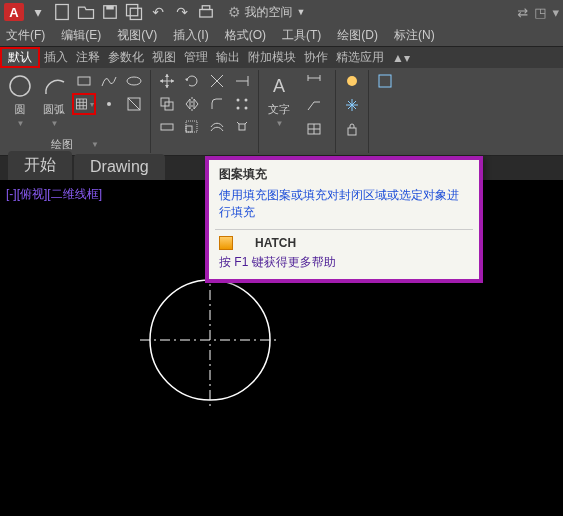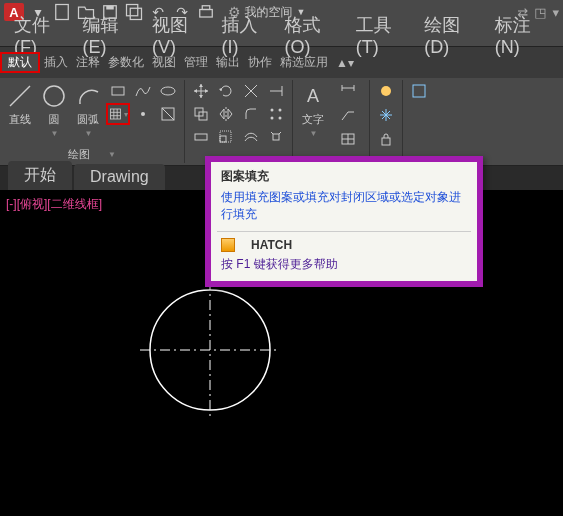--- a/index.html
+++ b/index.html
@@ -3,48 +3,48 @@
 <meta charset="utf-8">
 <style>
 *{margin:0;padding:0;box-sizing:border-box;font-family:"Microsoft YaHei",sans-serif}
 body{background:#000;width:563px;height:516px;overflow:hidden;position:relative}
 .titlebar{height:24px;background:#494949;display:flex;align-items:center;gap:4px;padding:0 4px}
 .app-icon{width:20px;height:18px;background:#c92a2a;color:#fff;font-weight:bold;font-size:13px;display:flex;align-items:center;justify-content:center;border-radius:2px}
 .qat-btn{width:20px;height:20px;display:flex;align-items:center;justify-content:center;color:#ccc;font-size:14px}
 .workspace{display:flex;align-items:center;gap:4px;margin-left:8px;color:#ccc;font-size:12px}
 .gear{color:#aaa;font-size:14px}
 .title-right{margin-left:auto;display:flex;gap:6px;color:#aaa;font-size:13px}
-.menubar{height:22px;background:#494949;display:flex;align-items:center;padding:0 8px;gap:4px;color:#ccc;font-size:18px}
+.menubar{height:22px;background:#494949;display:flex;align-items:center;padding:0 0;gap:4px;color:#ccc;font-size:12px}
 .menu-item{padding:2px 6px;cursor:pointer}
-.ribbon-tabs{height:32px;background:#3a3a3a;display:flex;align-items:center;color:#bbb;font-size:12px;border-top:1px solid #222}
+.ribbon-tabs{height:22px;background:#3a3a3a;display:flex;align-items:center;color:#bbb;font-size:12px;border-top:1px solid #222}
 .rtab{padding:2px 4px;cursor:pointer}
 .rtab.active{background:#494949;color:#fff;border:2px solid #d00;padding:0 6px}
 .ribbon-panel{height:88px;background:#494949;display:flex;border-bottom:1px solid #222;padding:2px 0}
 .rgroup{display:flex;flex-direction:column;padding:0 4px;border-right:1px solid #333}
 .rgroup-tools{flex:1;display:flex;gap:2px;align-items:flex-start}
 .rgroup-label{text-align:center;color:#ccc;font-size:11px;padding:1px 0;display:flex;justify-content:center;align-items:center;gap:17px}
 .vtool{display:flex;flex-direction:column;align-items:center;gap:2px;color:#ccc;font-size:11px;padding:2px;cursor:pointer;min-width:32px}
 .vtool svg{width:28px;height:28px}
 .vtool-label{white-space:nowrap}
 .tool-grid{display:grid;grid-template-columns:repeat(3,24px);grid-auto-rows:22px;gap:1px}
 .tool-grid2{display:grid;grid-template-columns:repeat(4,24px);grid-auto-rows:22px;gap:1px}
 .gbtn{width:24px;height:22px;display:flex;align-items:center;justify-content:center;color:#bbb;cursor:pointer}
 .gbtn svg{width:18px;height:18px}
 .hatch-btn{border:2px solid #d00}
 .drop-arrow{font-size:8px;color:#888;margin-left:1px}
 .doc-tabs{height:24px;background:#2a2a2a;display:flex;align-items:flex-end;padding:0 8px;gap:2px}
 .dtab{padding:4px 16px;background:#3a3a3a;color:#ccc;font-size:16px;border-radius:4px 4px 0 0;cursor:pointer}
 .viewport{position:relative;background:#000;height:336px}
-.vp-label{position:absolute;top:6px;left:6px;color:#ec4899;font-size:12px}
+.vp-label{position:absolute;top:6px;left:6px;color:#8b5cf6;font-size:12px}
 .circle-draw{position:absolute;top:80px;left:130px}
-.tooltip{position:absolute;top:156px;left:205px;width:278px;background:#f5f5f0;border:6px solid #a21caf;box-shadow:2px 2px 6px rgba(0,0,0,.4);font-size:12px;color:#333;z-index:10}
+.tooltip{position:absolute;top:156px;left:205px;width:278px;background:#f5f5f0;border:4px solid #a21caf;box-shadow:2px 2px 6px rgba(0,0,0,.4);font-size:12px;color:#333;z-index:10}
 .tt-title{padding:6px 10px 2px;font-weight:bold}
 .tt-desc{padding:2px 10px 8px;color:#1d4ed8;line-height:1.4}
 .tt-sep{height:1px;background:#ccc;margin:0 6px}
-.tt-cmd{padding:6px 10px 2px;display:flex;align-items:center;gap:16px;font-weight:bold}
+.tt-cmd{padding:6px 10px 2px;display:flex;align-items:center;gap:22px;font-weight:bold}
 .tt-cmd-icon{width:14px;height:14px;background:linear-gradient(#fc6,#e90);border:1px solid #c70}
 .tt-help{padding:2px 10px 8px;color:#4c1d95}
 </style>
 </head>
 <body>
 
 <div class="titlebar">
   <div class="app-icon">A</div>
   <div class="qat-btn">▾</div>
   <div class="qat-btn">
@@ -101,35 +101,30 @@
 </div>
 
 <div class="ribbon-tabs">
   <div class="rtab active">默认</div>
   <div class="rtab">插入</div>
   <div class="rtab">注释</div>
   <div class="rtab">参数化</div>
   <div class="rtab">视图</div>
   <div class="rtab">管理</div>
   <div class="rtab">输出</div>
+  <div class="rtab">附加模块</div>
   <div class="rtab">协作</div>
   <div class="rtab">精选应用</div>
   <div class="rtab">▲▾</div>
 </div>
 
 <div class="ribbon-panel">
 
   <div class="rgroup" style="flex:0 0 auto">
     <div class="rgroup-tools">
-      <div class="vtool">
-        <svg viewBox="0 0 28 28">
-            <line x1="4" y1="24" x2="24" y2="4" stroke="#ccc" stroke-width="1.5"></line>
-          </svg>
-        <span class="vtool-label">直线</span>
-      </div>
       <div class="vtool">
         <svg viewBox="0 0 28 28">
             <circle cx="14" cy="14" r="10" fill="none" stroke="#ccc" stroke-width="1.5"></circle>
           </svg>
         <span class="vtool-label">圆</span>
         <span class="drop-arrow">▼</span>
       </div>
       <div class="vtool">
         <svg viewBox="0 0 28 28">
             <path d="M6 22 A12 12 0 0 1 24 10" fill="none" stroke="#ccc" stroke-width="1.5"></path>

